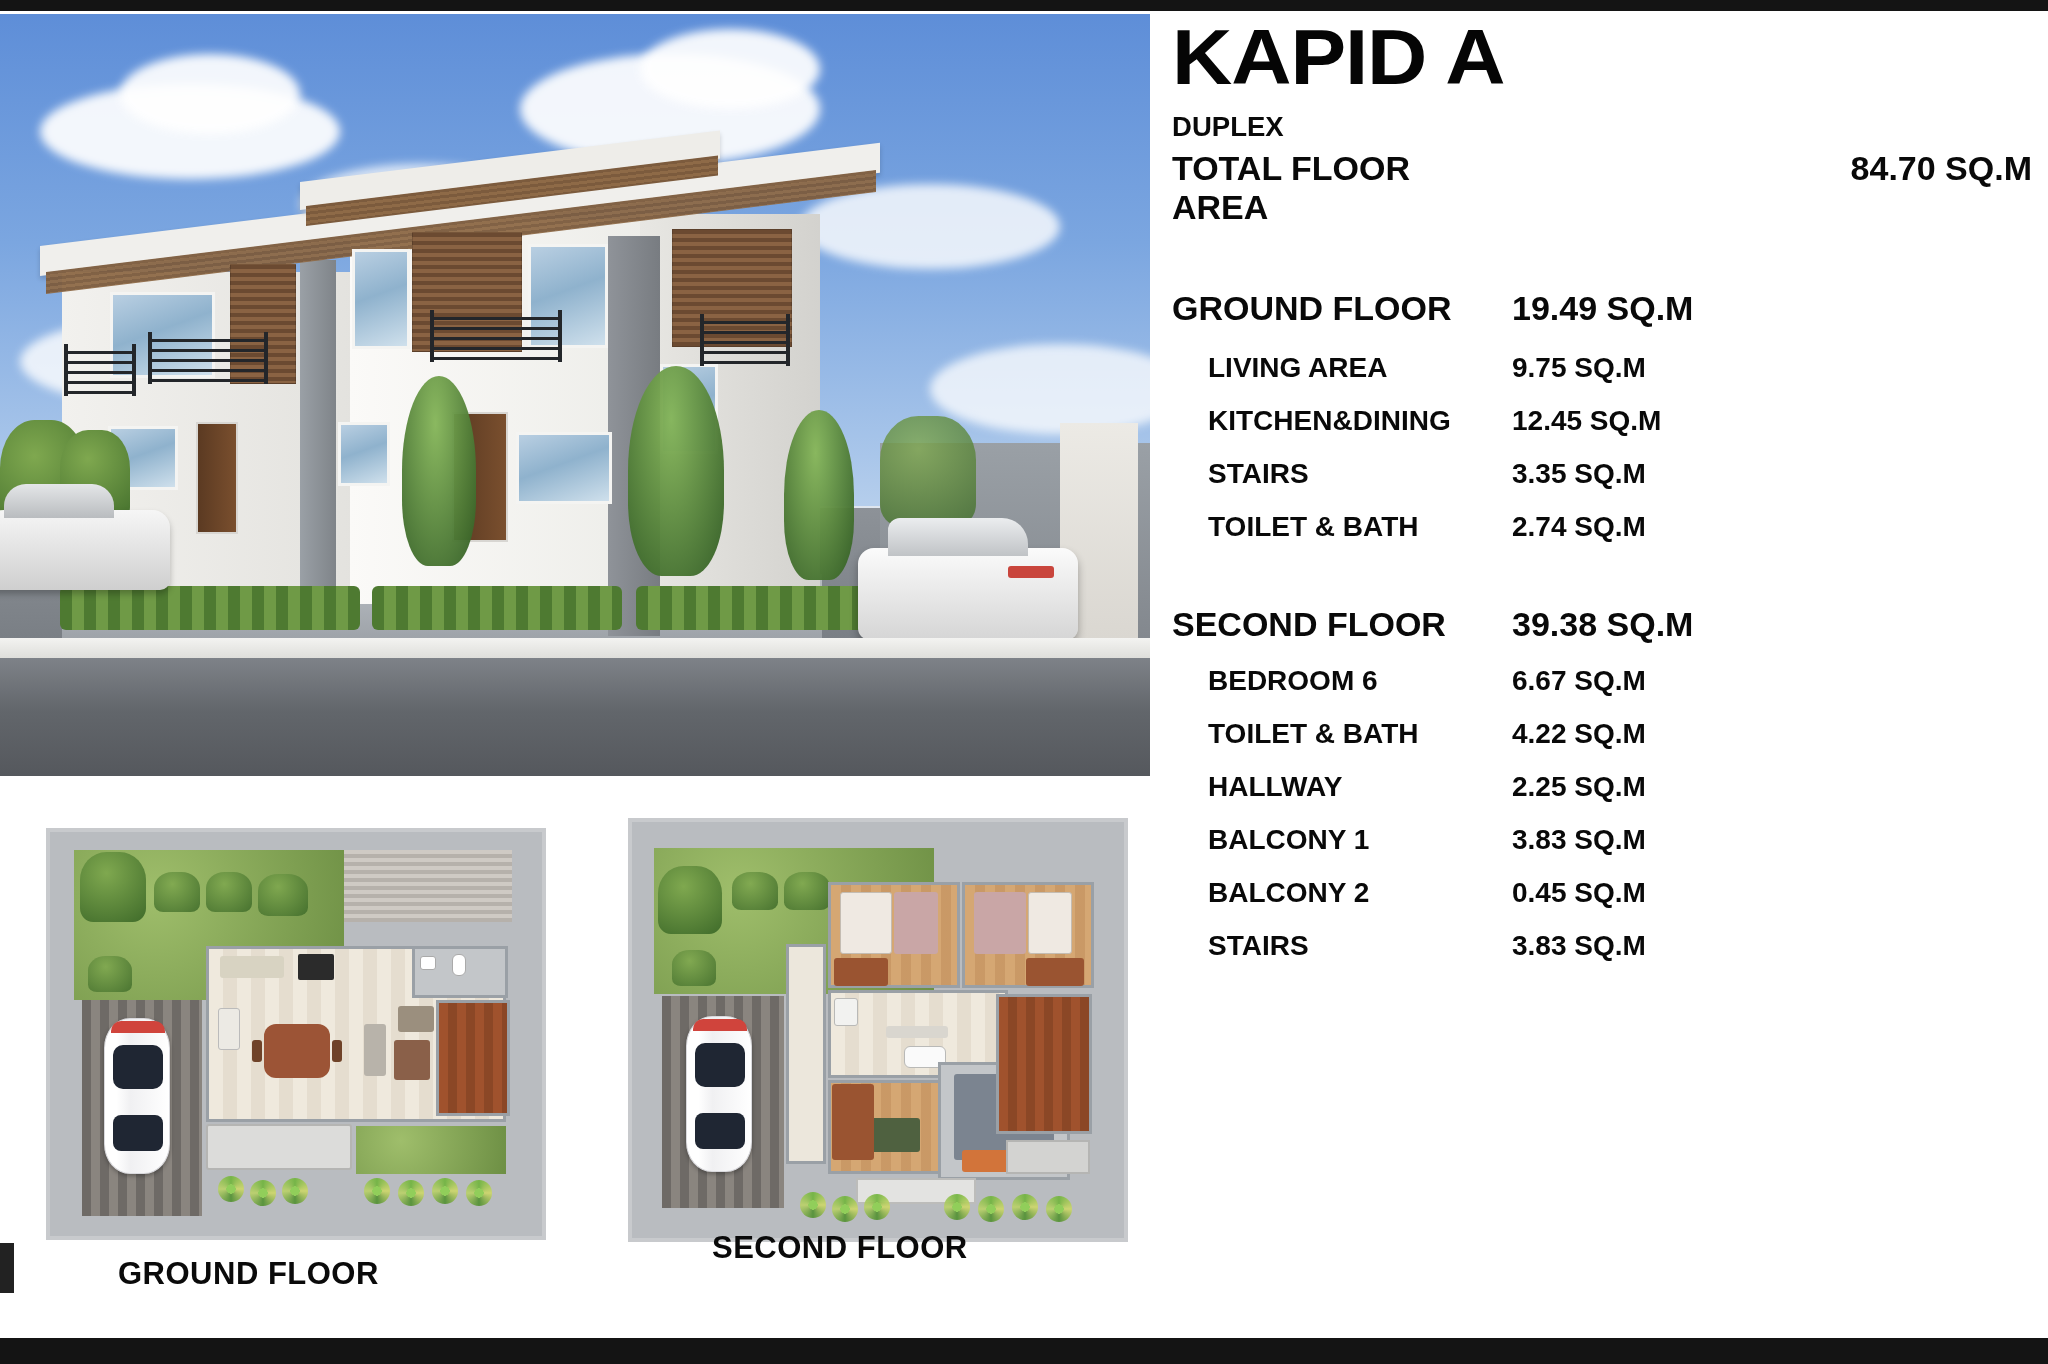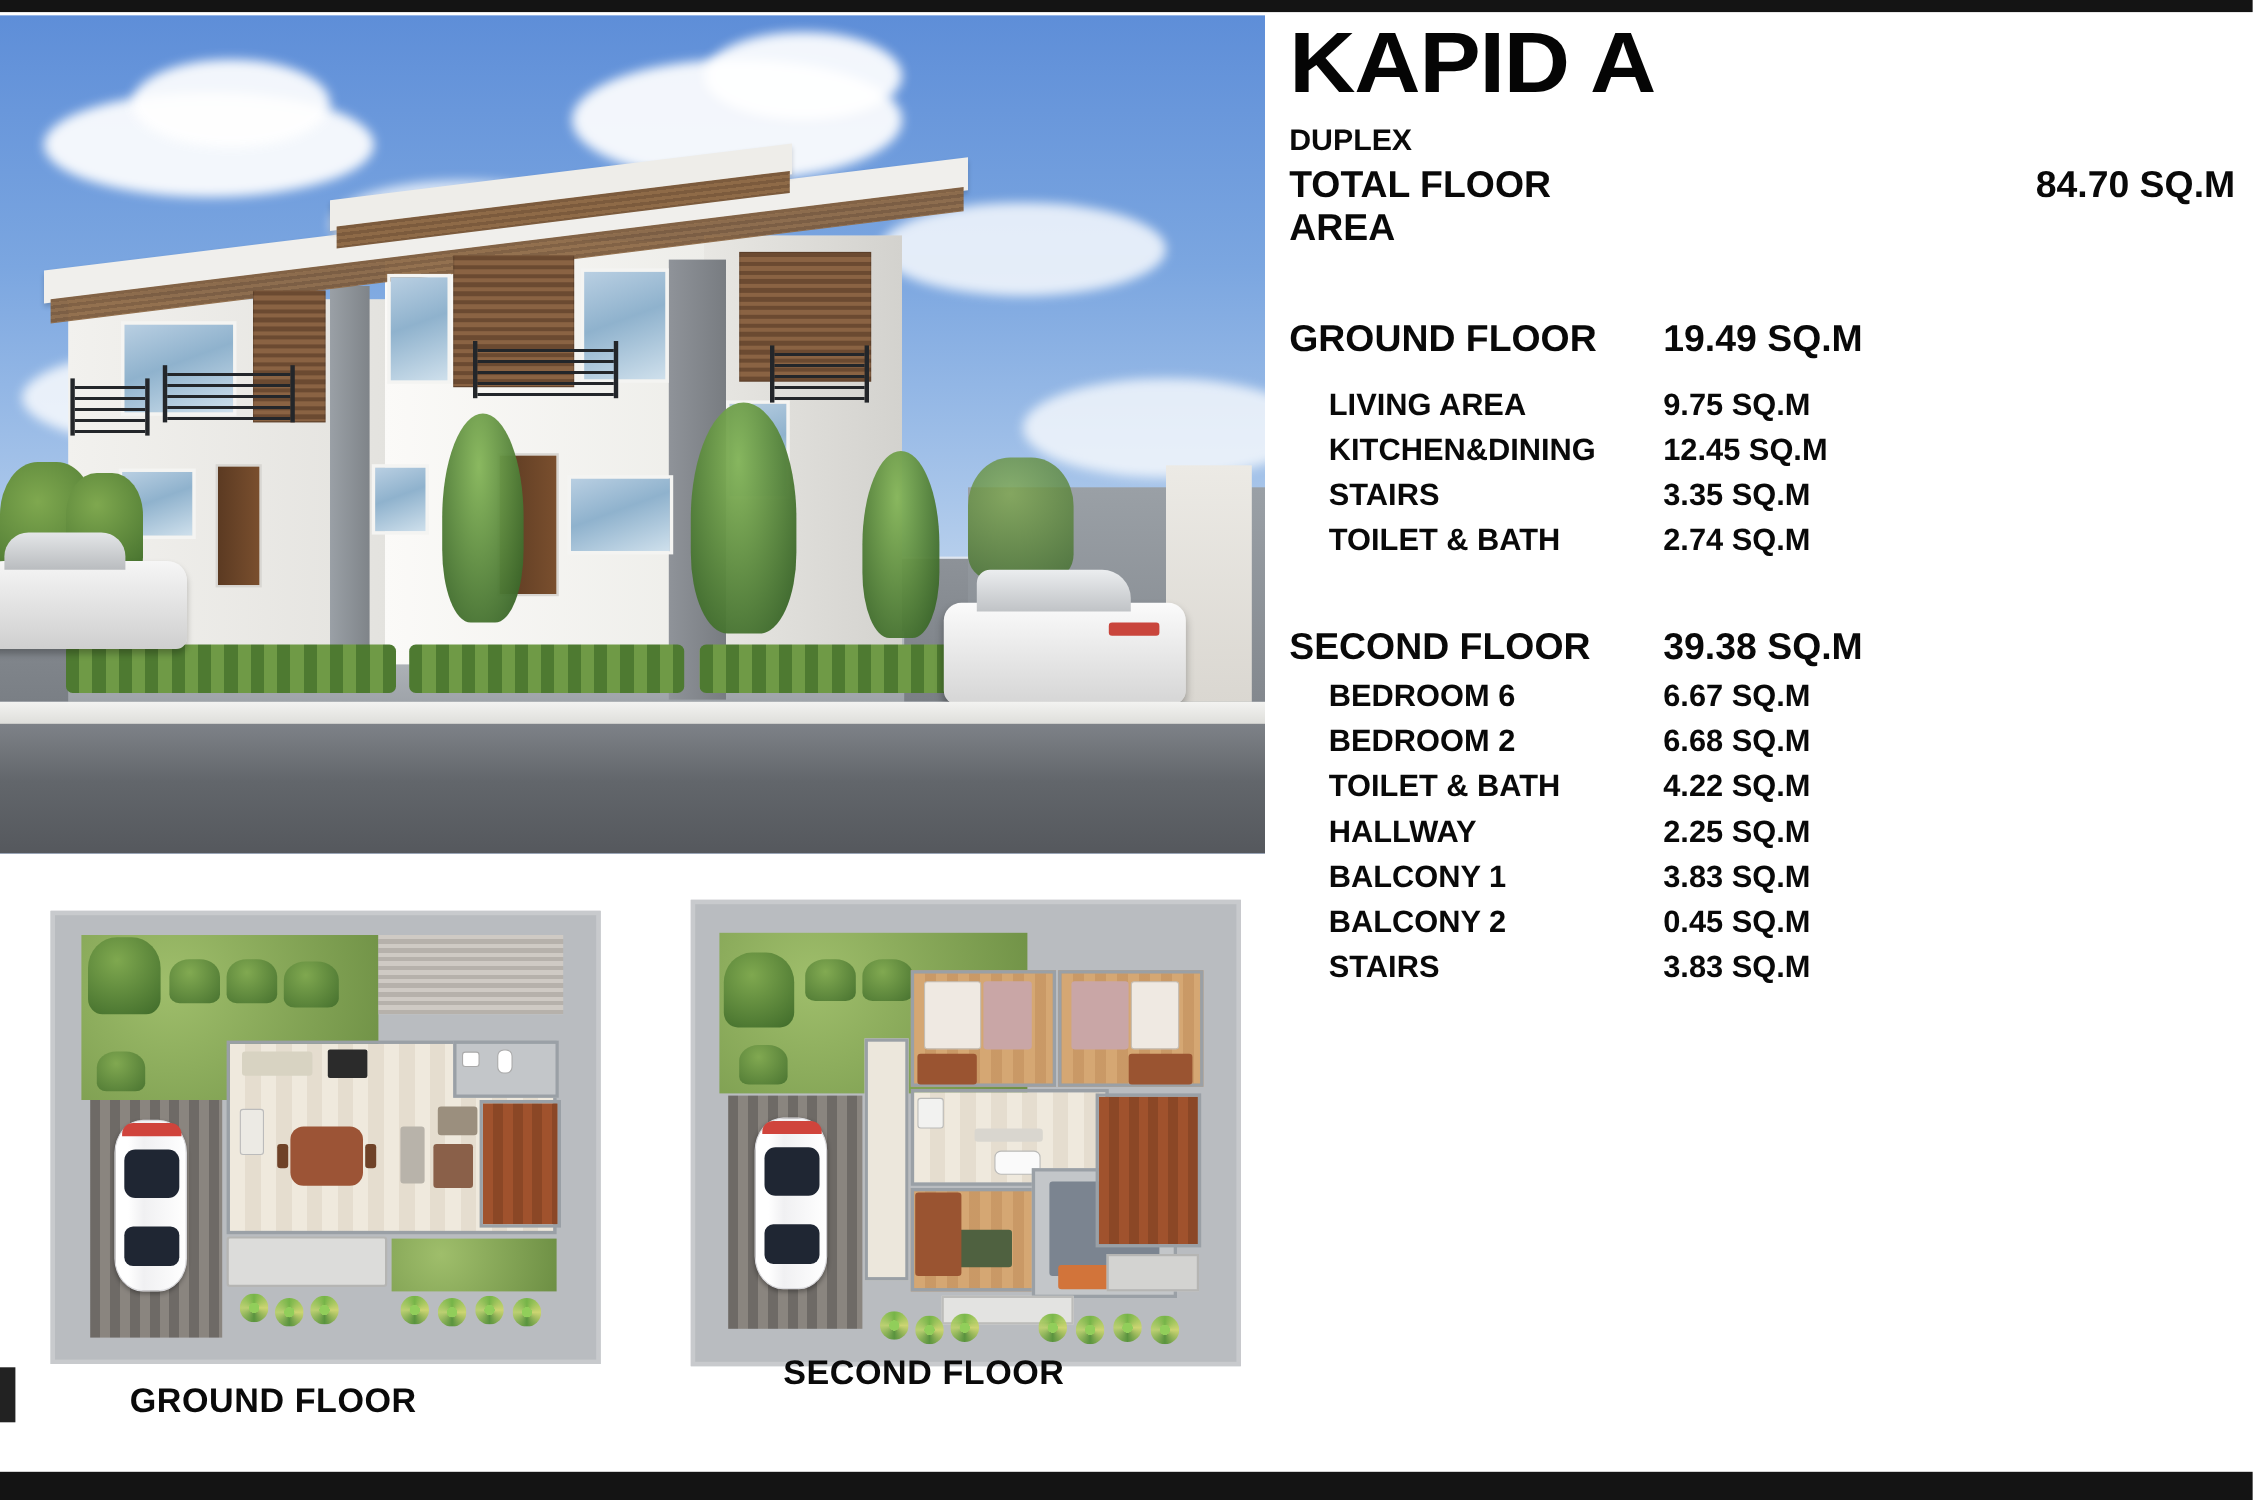--- a/index.html
+++ b/index.html
@@ -160,21 +160,21 @@
   .row .lbl { font-weight:800; color:#090909; }
   .row .val { font-weight:800; color:#090909; }
 
   .row-total { margin-top:6px; font-size:34px;justify-content:space-between; }
   .row-total .lbl { width:340px; }
   .row-total .val { }
 
   .sect { margin-top:62px; font-size:34px; }
   .sect .lbl { width:340px; }
 
-  .sub { margin-top:9px; font-size:28px; padding-left:36px; }
+  .sub { margin-top:21px; font-size:28px; padding-left:36px; }
   .sub .lbl { width:304px; }
   .first-sub { margin-top:24px; }
 
   
   .plan { position:absolute; background:#ffffff; }
   .plan-gf { left:46px; top:828px; width:500px; height:412px; }
   .plan-sf { left:628px; top:818px; width:500px; height:424px; }
 
   .plot { position:absolute; inset:0; background:#b9bcc0; border:4px solid #c8cacd; }
   .lawn { position:absolute; background: radial-gradient(circle at 30% 30%,#9fbe6b,#6d8f44); }
@@ -322,24 +322,20 @@
 
     <div class="row sect">
       <span class="lbl">SECOND FLOOR</span>
       <span class="val">39.38 SQ.M</span>
     </div>
     <div class="row sub">
       <span class="lbl">BEDROOM 6</span>
       <span class="val">6.67 SQ.M</span>
     </div>
     <div class="row sub">
-      <span class="lbl">BEDROOM 2</span>
-      <span class="val">6.68 SQ.M</span>
-    </div>
-    <div class="row sub">
       <span class="lbl">TOILET &amp; BATH</span>
       <span class="val">4.22 SQ.M</span>
     </div>
     <div class="row sub">
       <span class="lbl">HALLWAY</span>
       <span class="val">2.25 SQ.M</span>
     </div>
     <div class="row sub">
       <span class="lbl">BALCONY 1</span>
       <span class="val">3.83 SQ.M</span>

